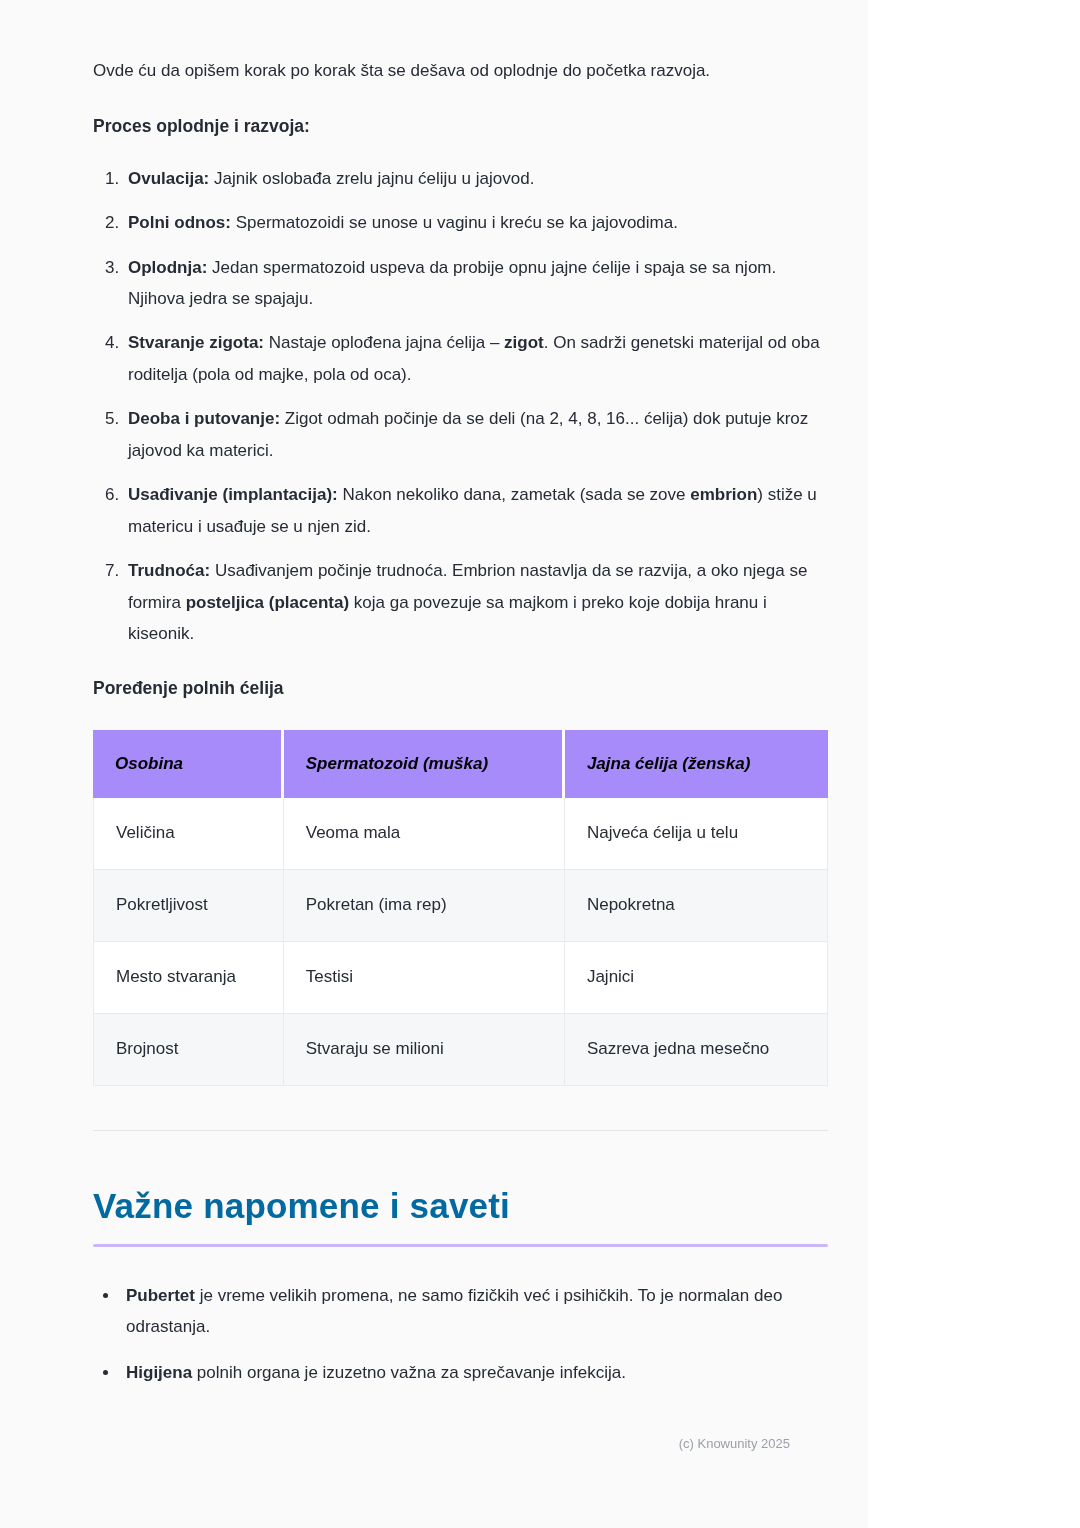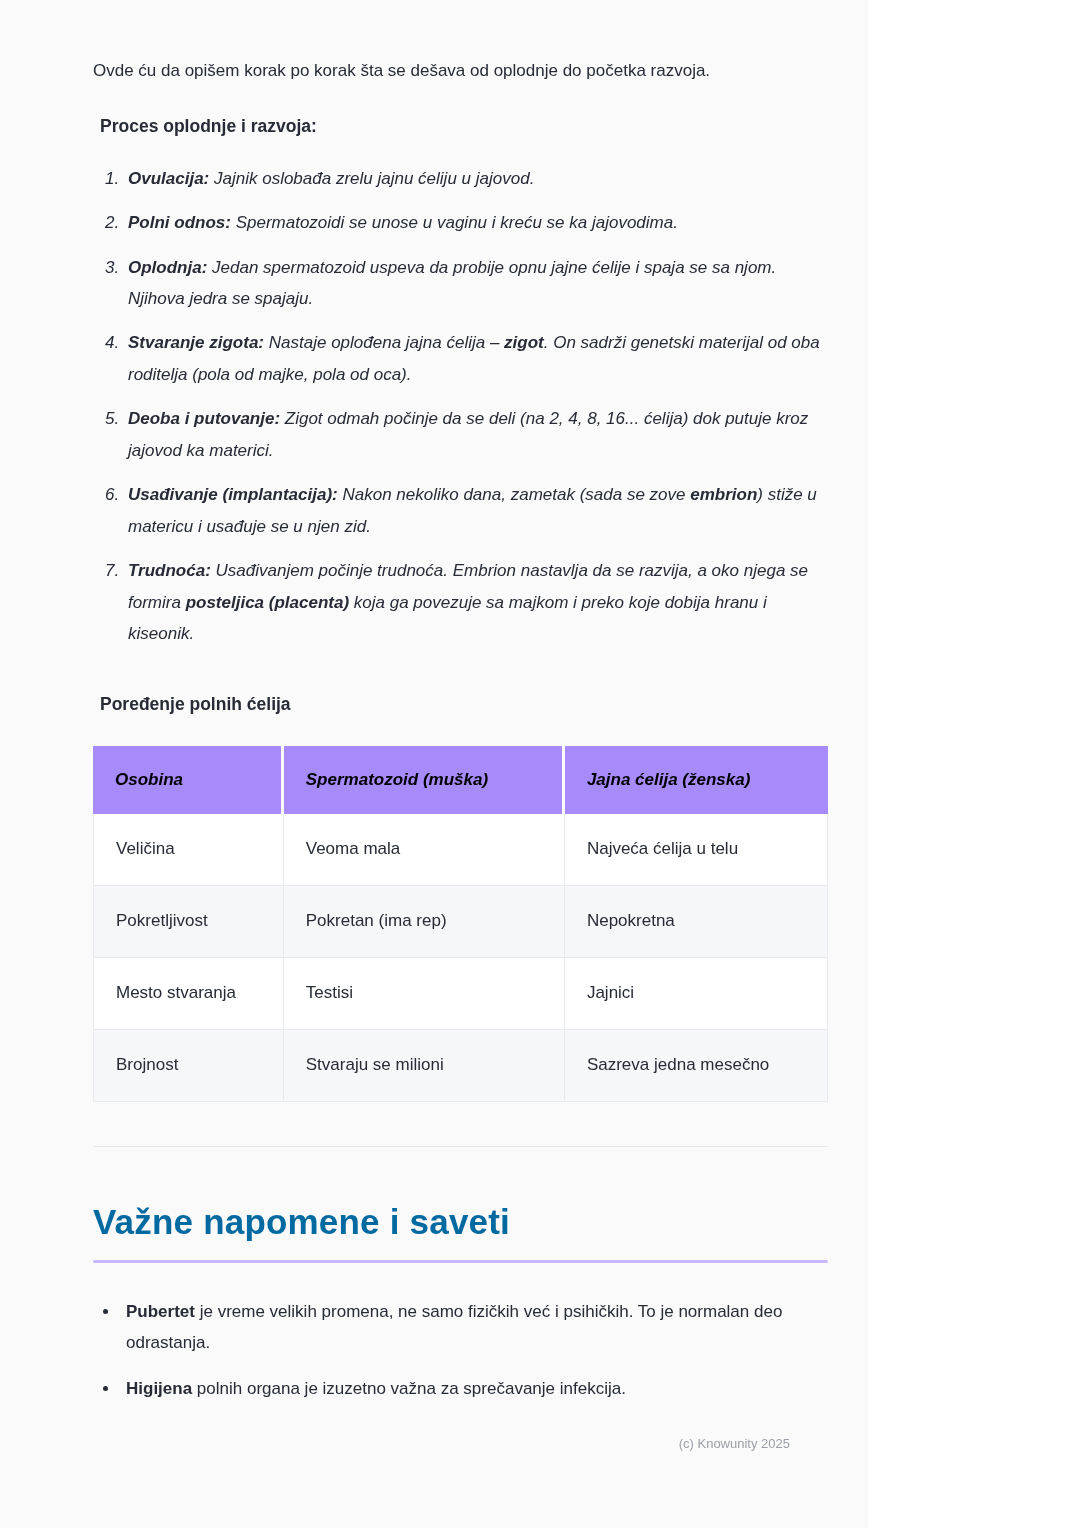--- a/index.html
+++ b/index.html
@@ -36,27 +36,25 @@
   }
   .intro {
     text-align: justify;
     margin-bottom: 27px;
   }
   .subheading {
     font-size: 17.5px;
     font-weight: 700;
     margin-bottom: 23px;
     line-height: 1.5;
-    margin-left: 7px;
   }
   ol.steps {
     list-style: decimal;
     padding-left: 31px;
-    margin-bottom: 42px;
-    font-style: italic;
+    margin-bottom: 26px;
   }
   ol.steps li {
     margin-bottom: 13px;
     padding-left: 4px;
   }
   .b { font-weight: 700; }
   table.compare {
     width: 100%;
     border-collapse: separate;
     border-spacing: 0;

